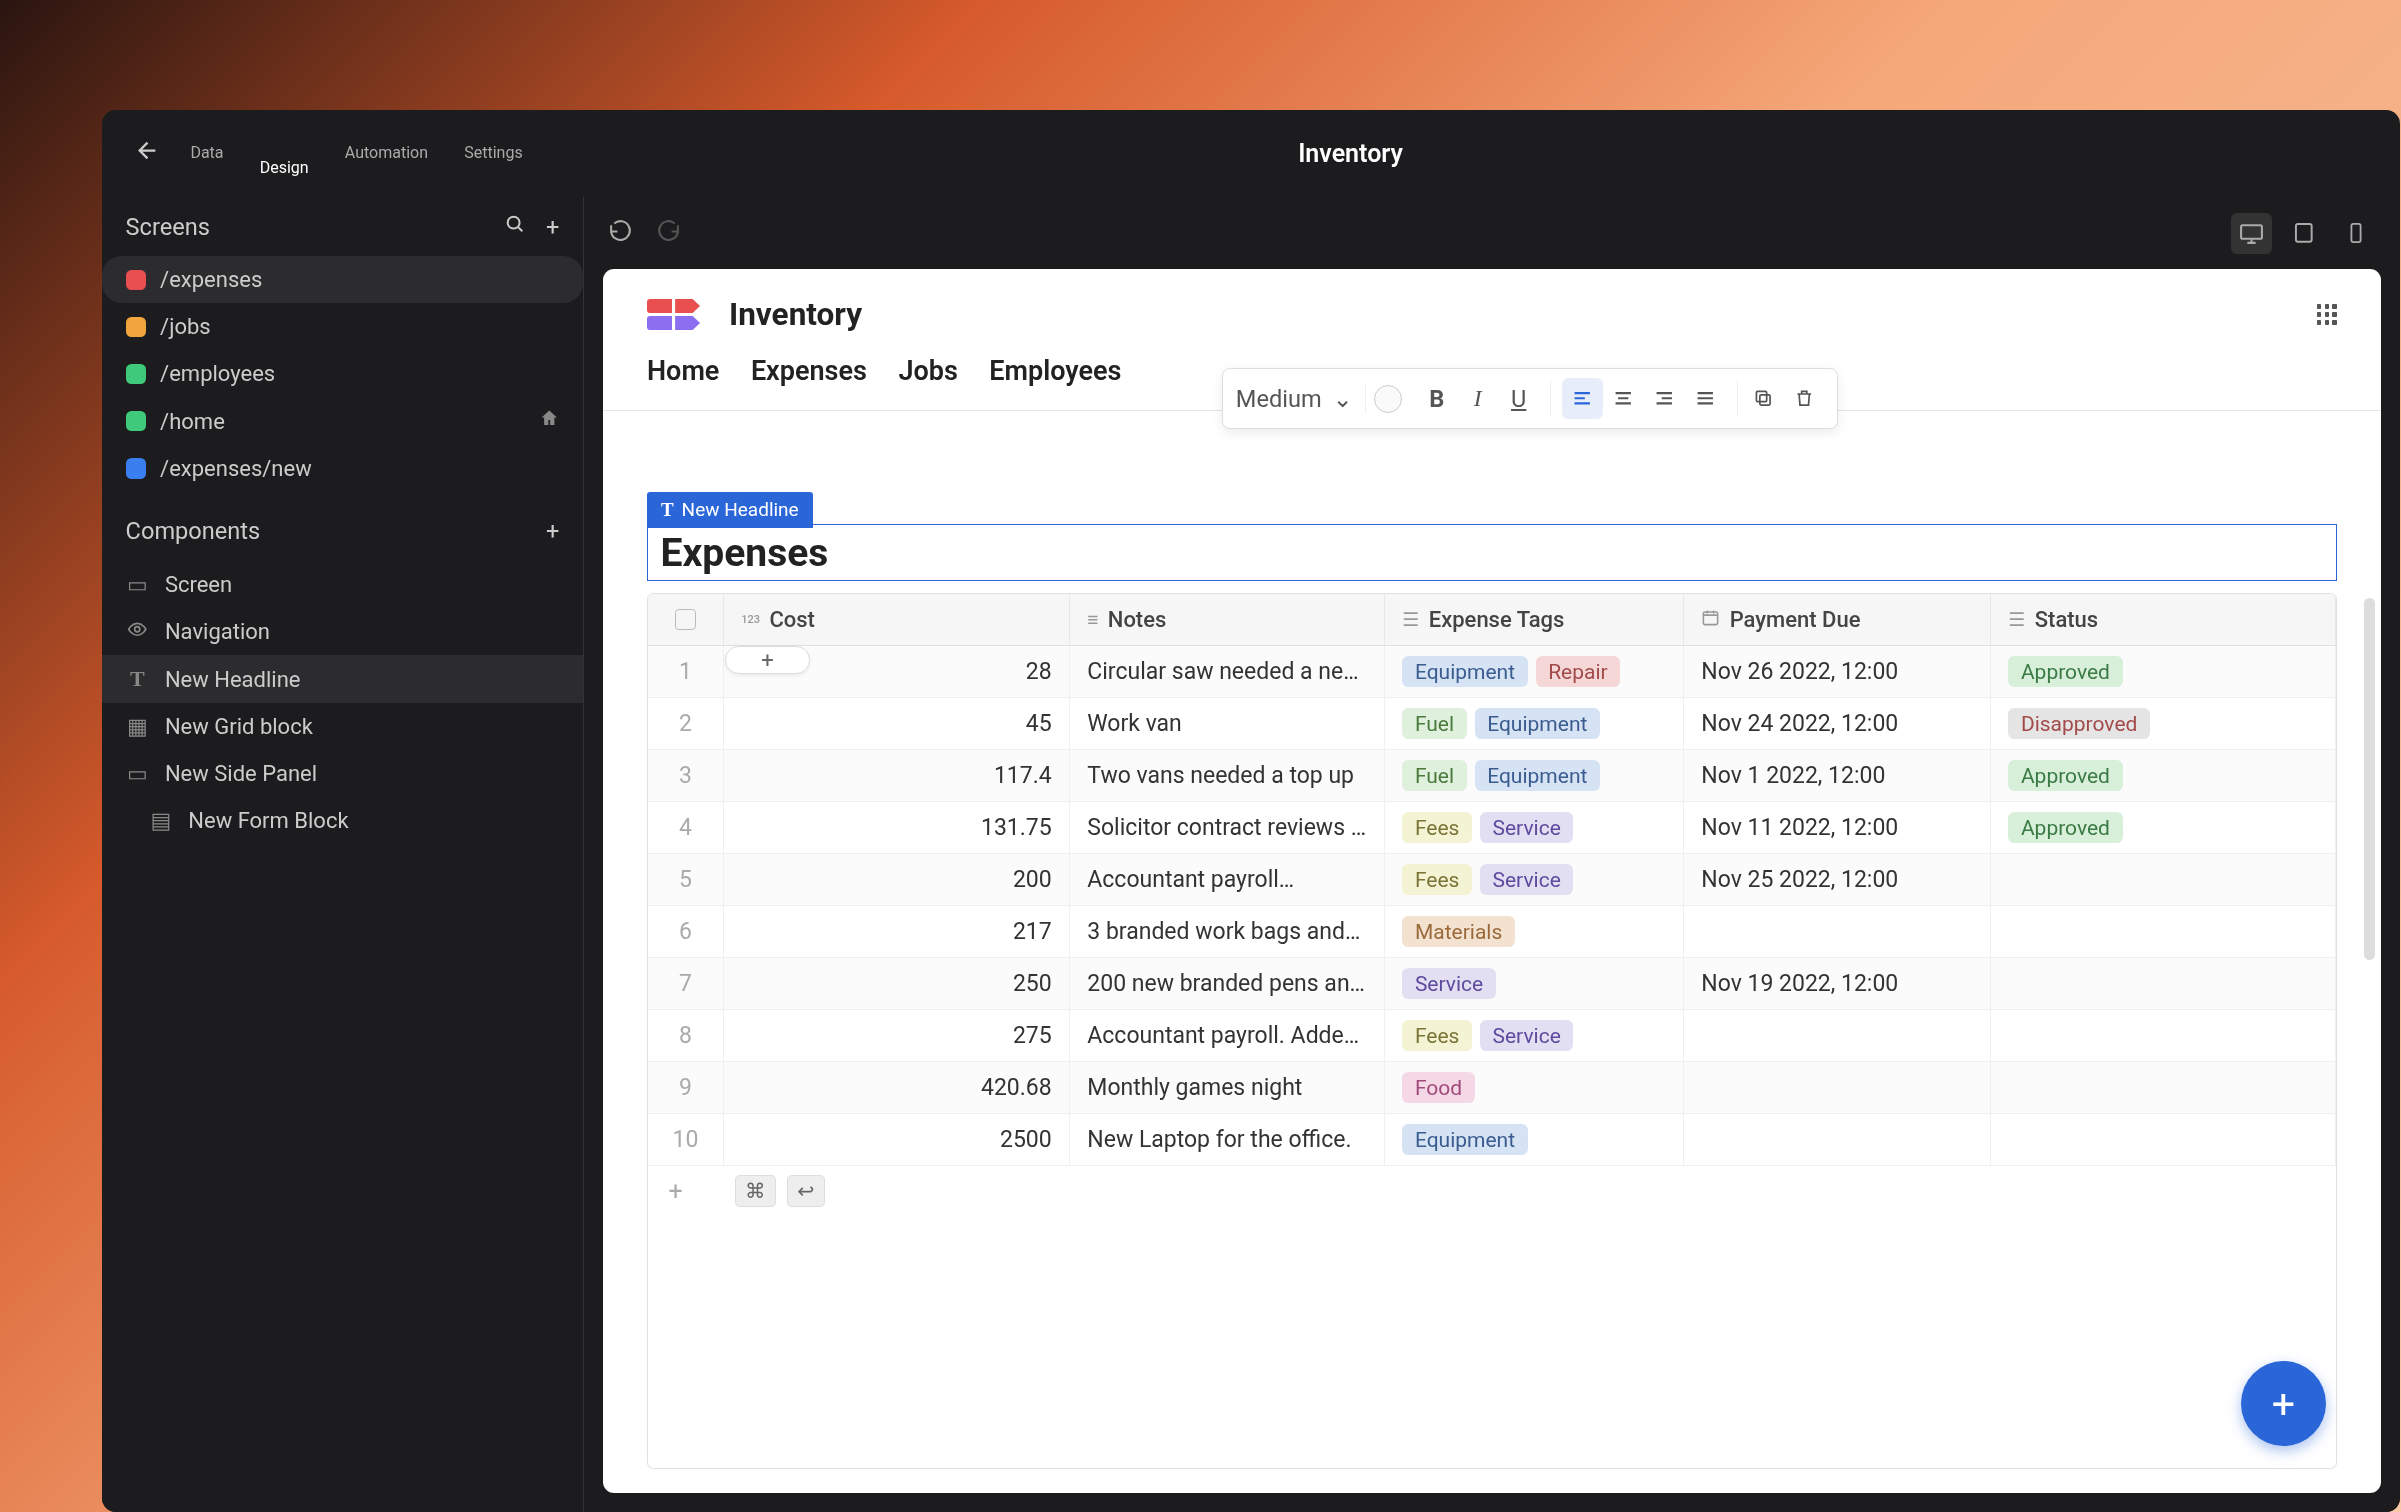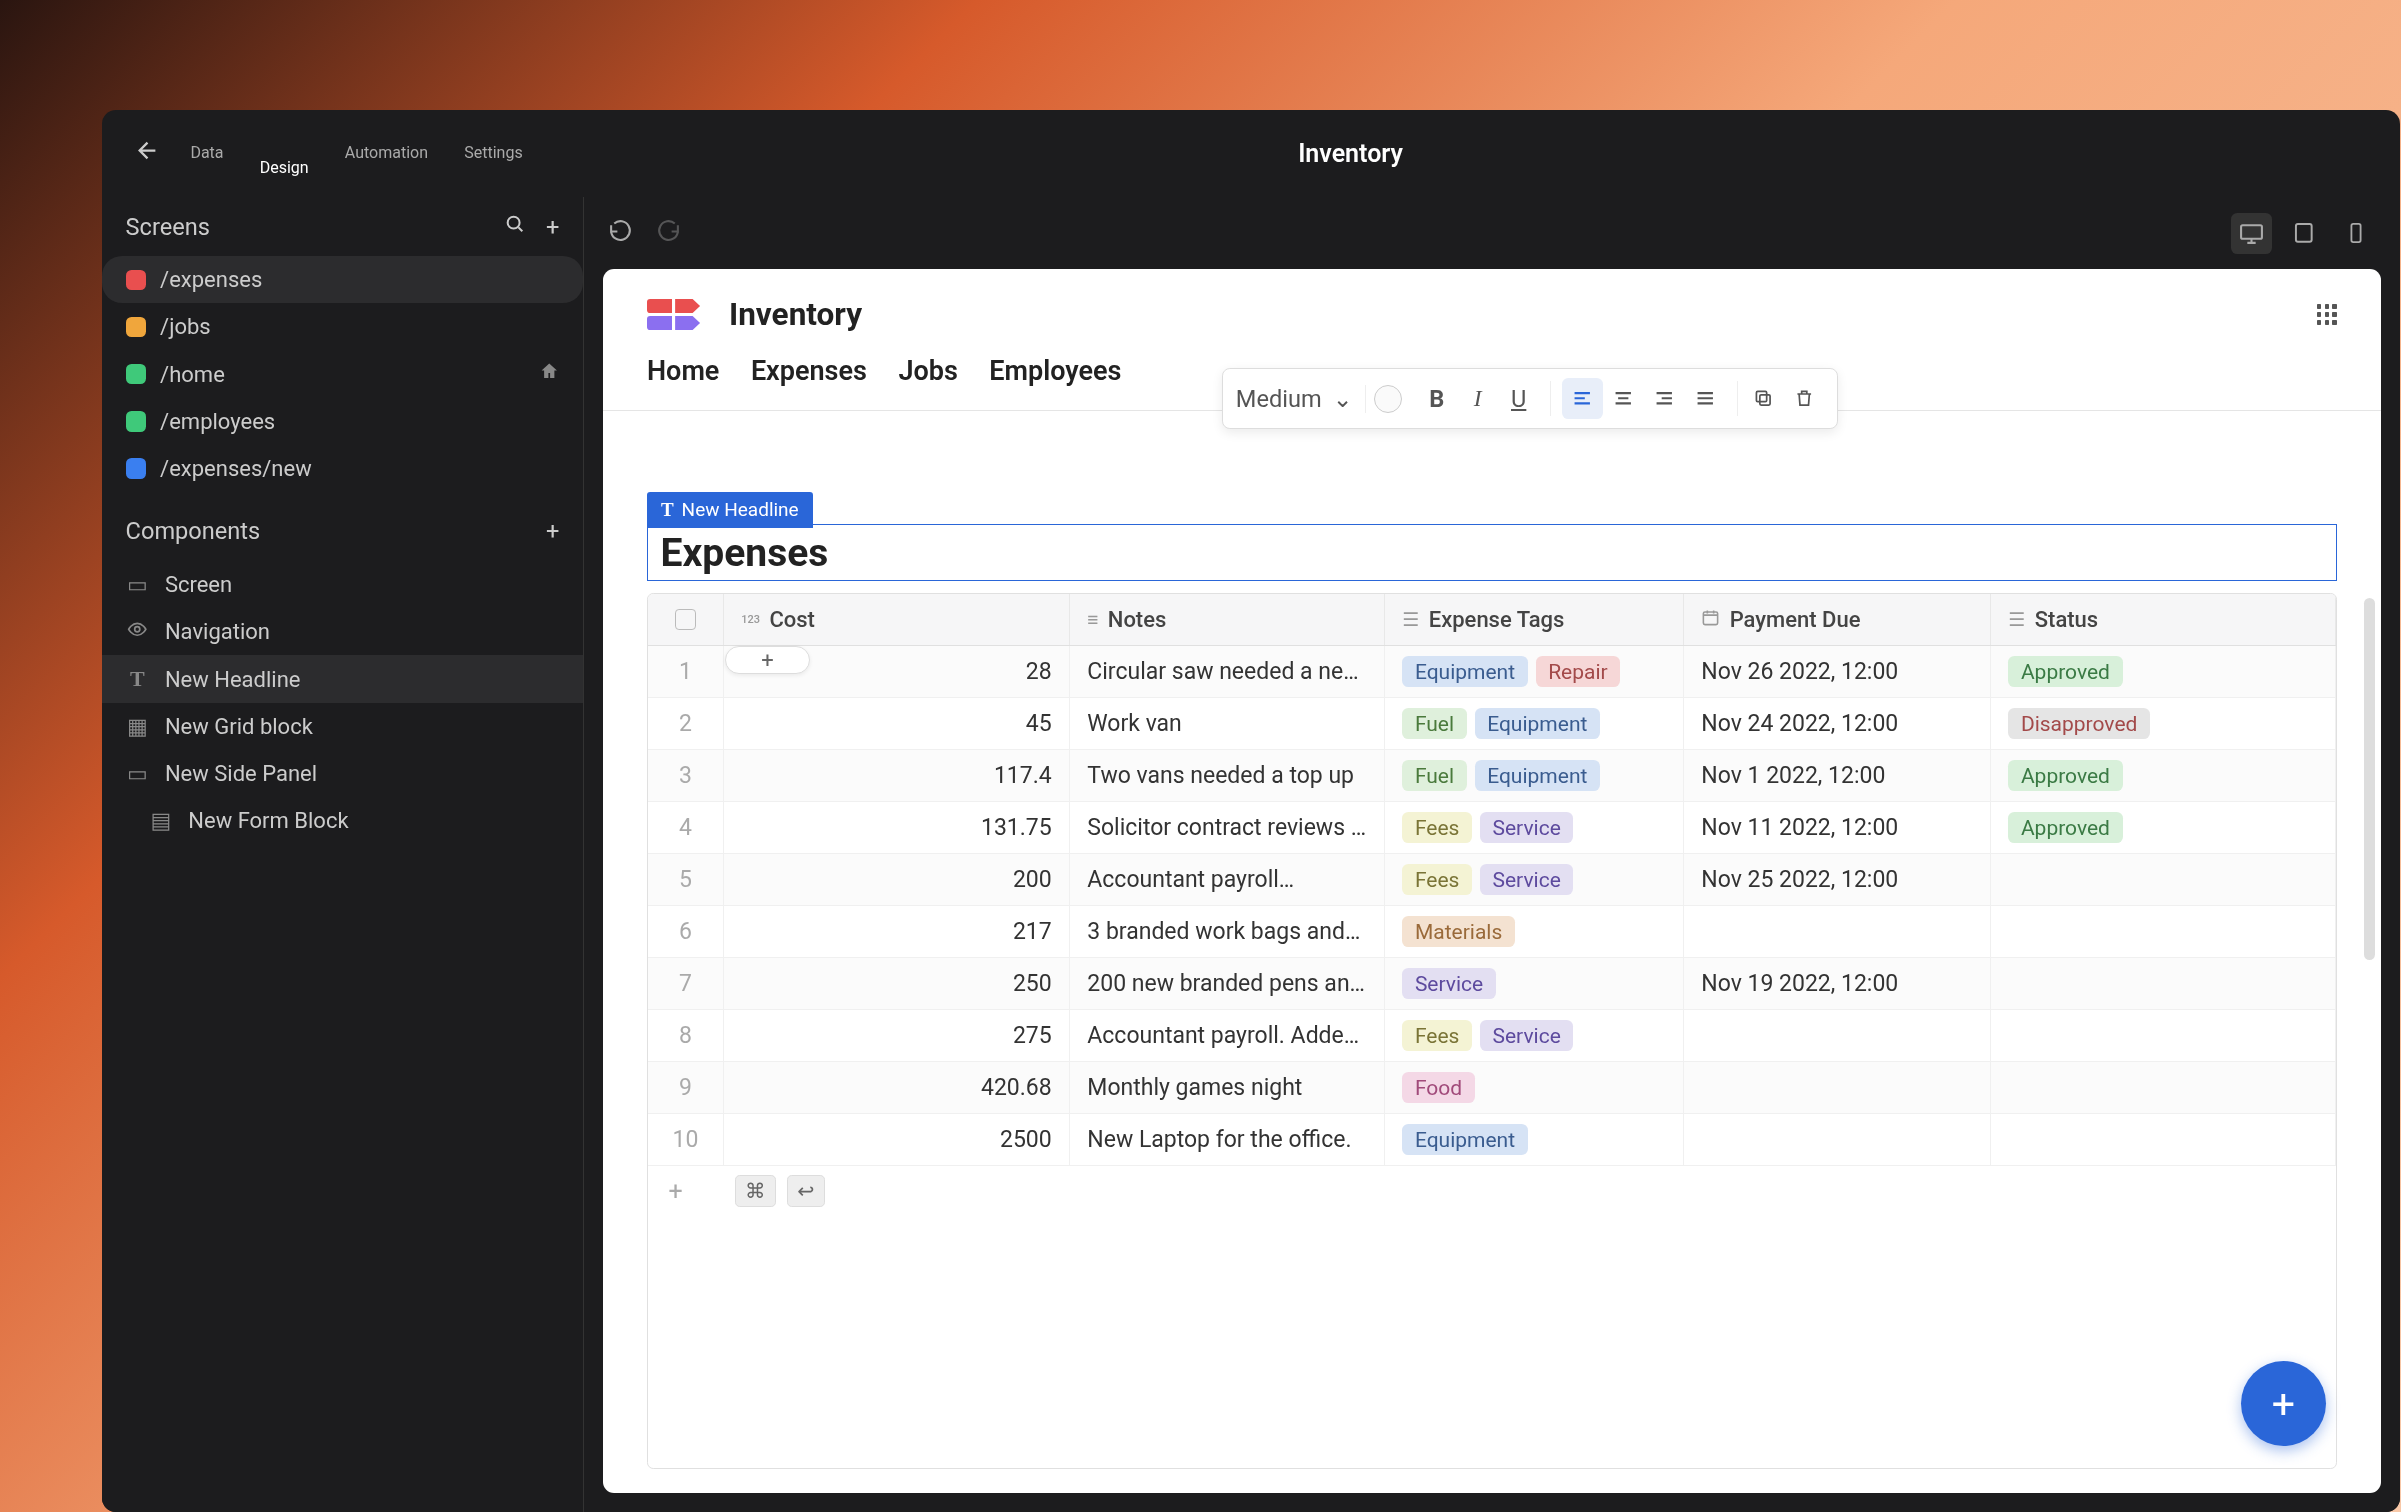--- a/index.html
+++ b/index.html
@@ -211,29 +211,29 @@
           <div class="screen-item selected">
             <span class="swatch" style="background:#e94f4f"></span>
     <span>/expenses</span>
     </div>
           <div class="screen-item">
             <span class="swatch" style="background:#f0a63c"></span>
     <span>/jobs</span>
     </div>
           <div class="screen-item">
             <span class="swatch" style="background:#3fc97a"></span>
+    <span>/employees</span>
+    </div>
+          <div class="screen-item">
+            <span class="swatch" style="background:#3fc97a"></span>
     <span>/home</span>
     <span class="home-ic"><svg width="20.5" height="20.5" viewBox="0 0 24 24" fill="currentColor">
                 <path d="M12 3l9 8h-3v9h-5v-6H11v6H6v-9H3z"></path>
               </svg></span>
           </div>
-          <div class="screen-item">
-            <span class="swatch" style="background:#3fc97a"></span>
-    <span>/employees</span>
-    </div>
           <div class="screen-item">
             <span class="swatch" style="background:#3a7ff0"></span>
     <span>/expenses/new</span>
     </div>
         </div>
 
       <div class="sidebar-section-header" style="margin-top:9.4px">
         <span>Components</span>
         <div class="actions">
           <span class="ic">+</span>

